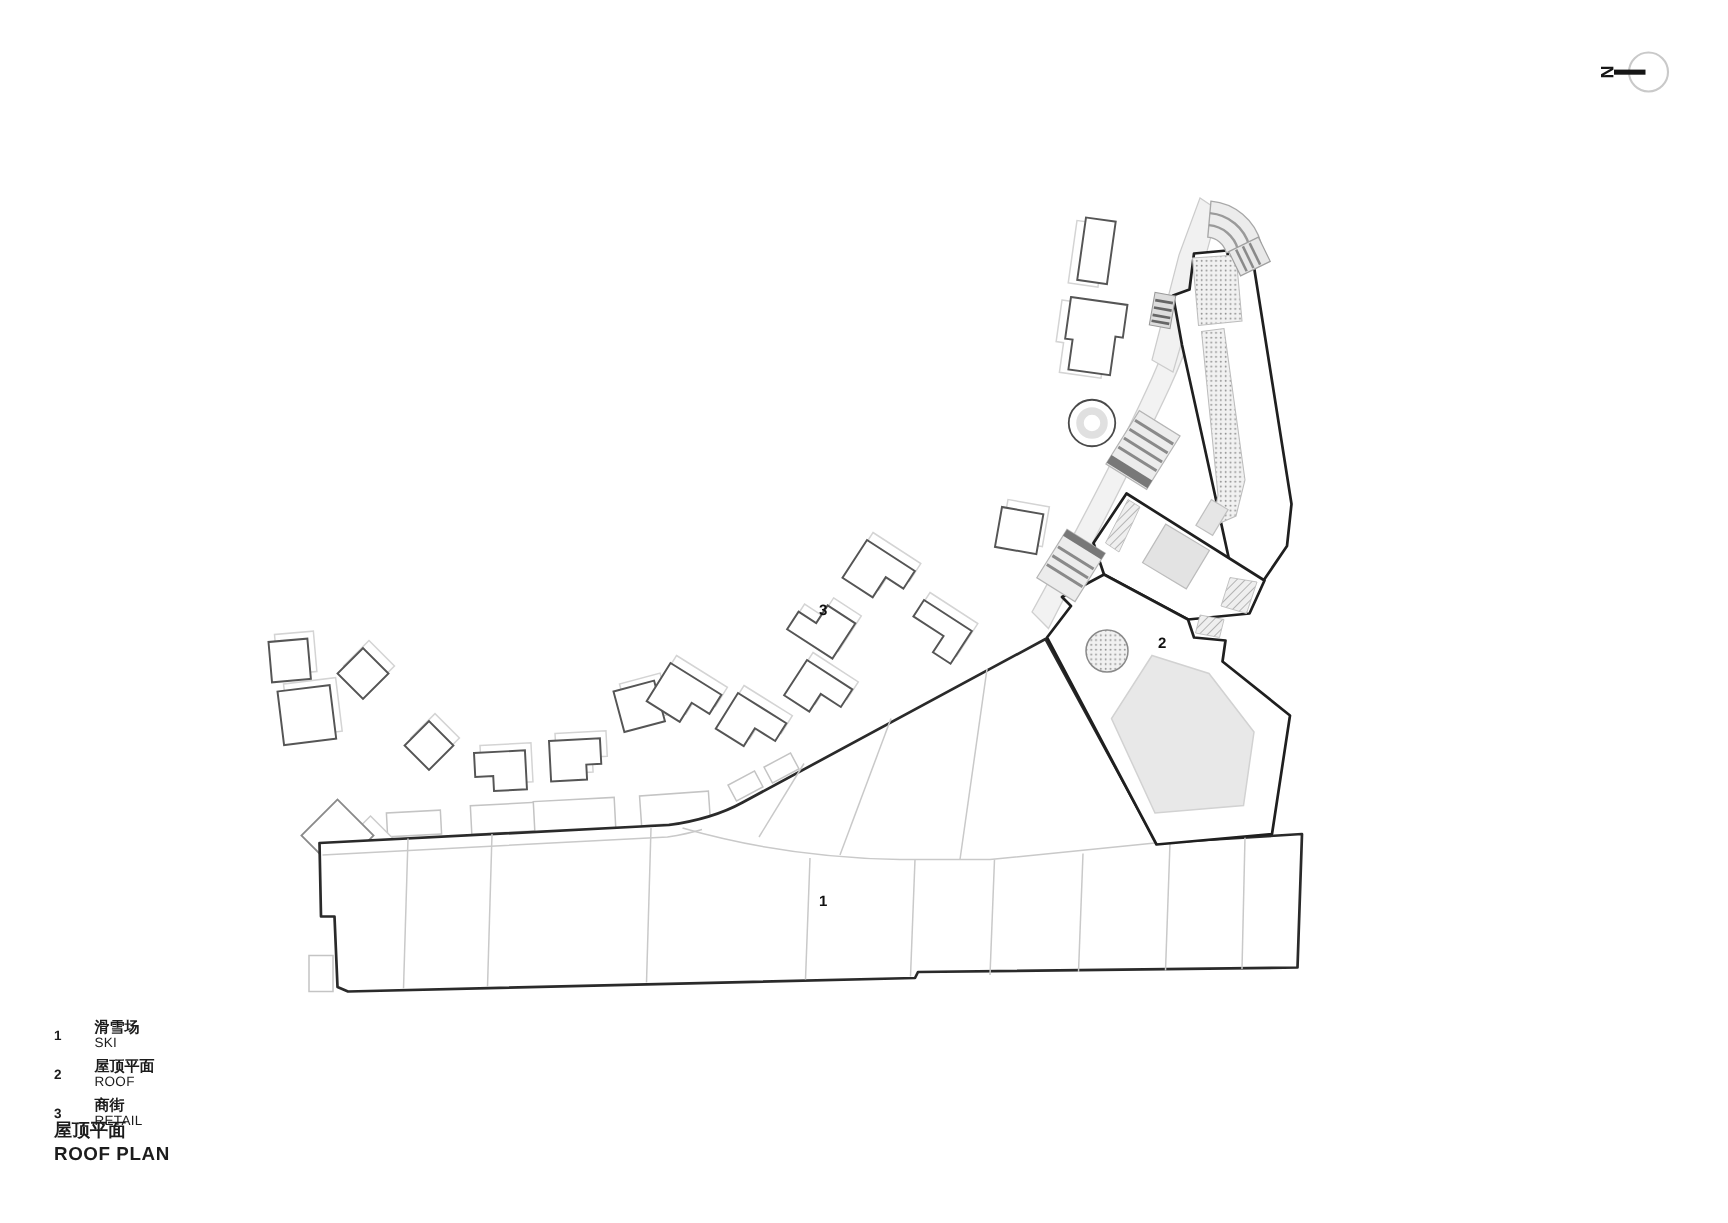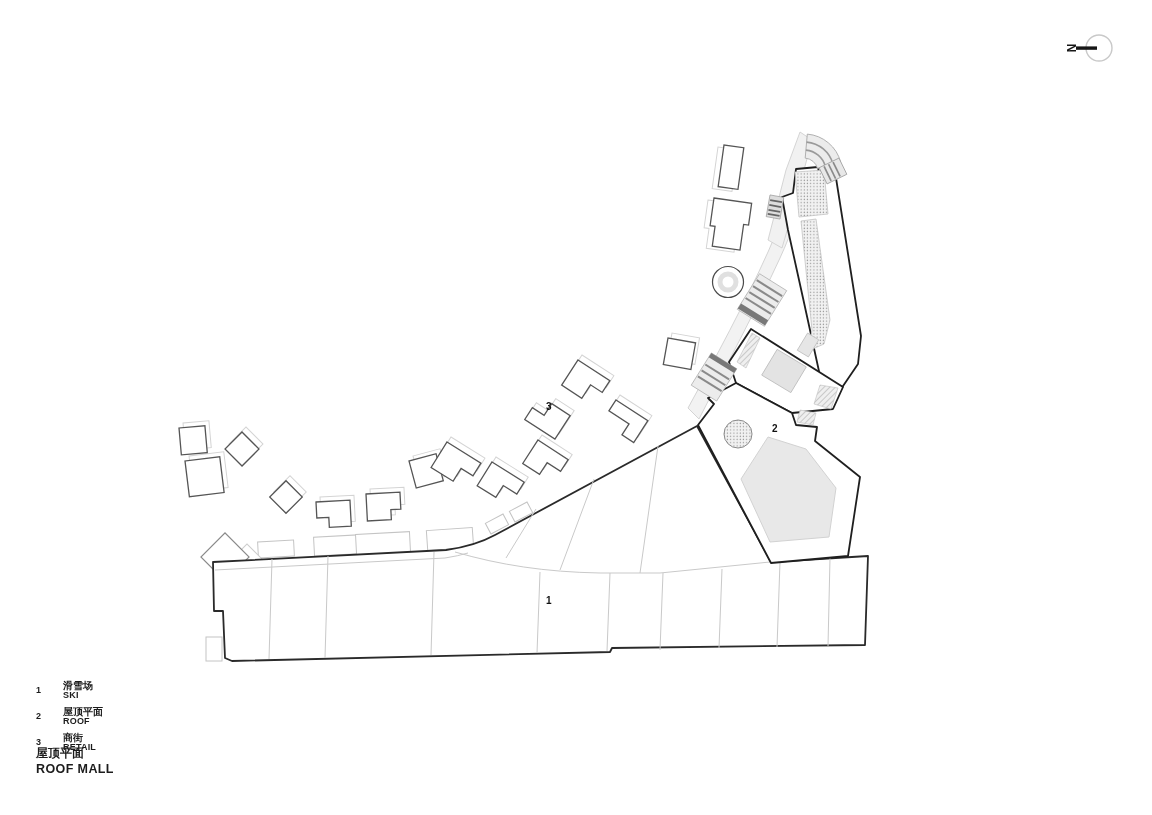--- a/index.html
+++ b/index.html
@@ -3,21 +3,21 @@
 <meta charset="utf-8">
 <style>
   html,body{margin:0;padding:0;background:#fff;}
   body{width:1152px;height:815px;position:relative;overflow:hidden;
        font-family:"Liberation Sans",sans-serif;color:#1c1c1c;}
   #plan-svg{position:absolute;left:0;top:0;}
   .legend{position:absolute;left:36px;top:681px;}
   .legend-row{display:flex;align-items:flex-start;margin-bottom:7px;}
   .legend-num{width:27px;font-size:9px;font-weight:bold;padding-top:4px;}
   .legend-zh{font-size:10px;font-weight:600;line-height:9px;}
-  .legend-en{font-size:9px;font-weight:700;line-height:10px;letter-spacing:.2px;}
+  .legend-en{font-size:9px;font-weight:400;line-height:10px;letter-spacing:.2px;}
   .title-block{position:absolute;left:36px;top:746px;}
   .title-zh{font-size:12px;font-weight:600;line-height:15px;}
   .title-en{font-size:12.5px;font-weight:bold;line-height:16px;letter-spacing:.4px;}
   text.plan-num{font-size:10px;font-weight:bold;fill:#111;}
 </style>
 </head>
 <body>
 
 <svg id="plan-svg" width="1152" height="815" viewBox="0 0 1152 815">
   <defs>
@@ -215,14 +215,14 @@
     <span class="legend-num">3</span>
     <span>
       <div class="legend-zh">商街</div>
       <div class="legend-en">RETAIL</div>
     </span>
   </div>
 </div>
 
 <div class="title-block">
   <div class="title-zh">屋顶平面</div>
-  <div class="title-en">ROOF MALL</div>
+  <div class="title-en">ROOF PLAN</div>
 </div>
 
 </body></html>

